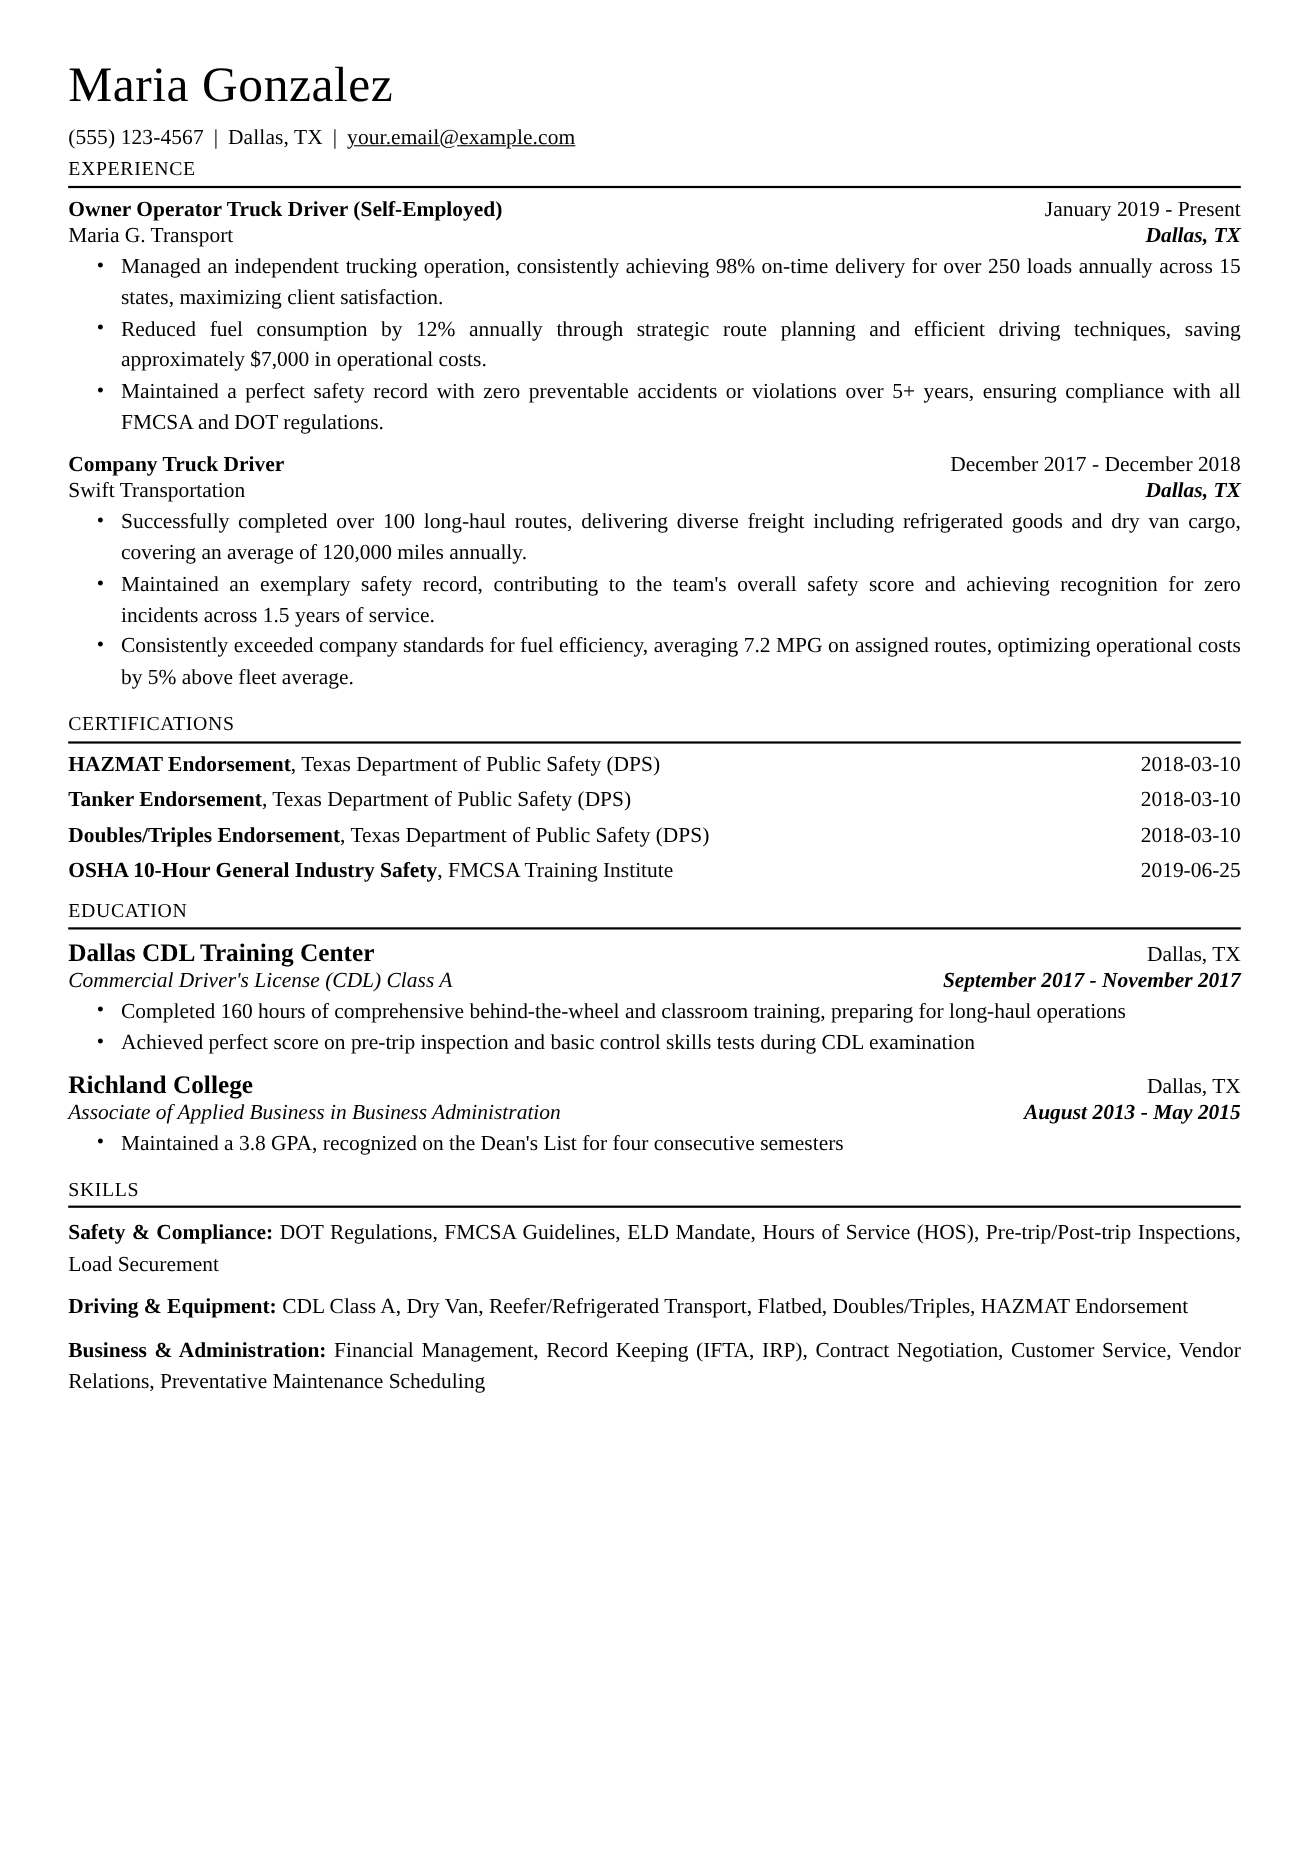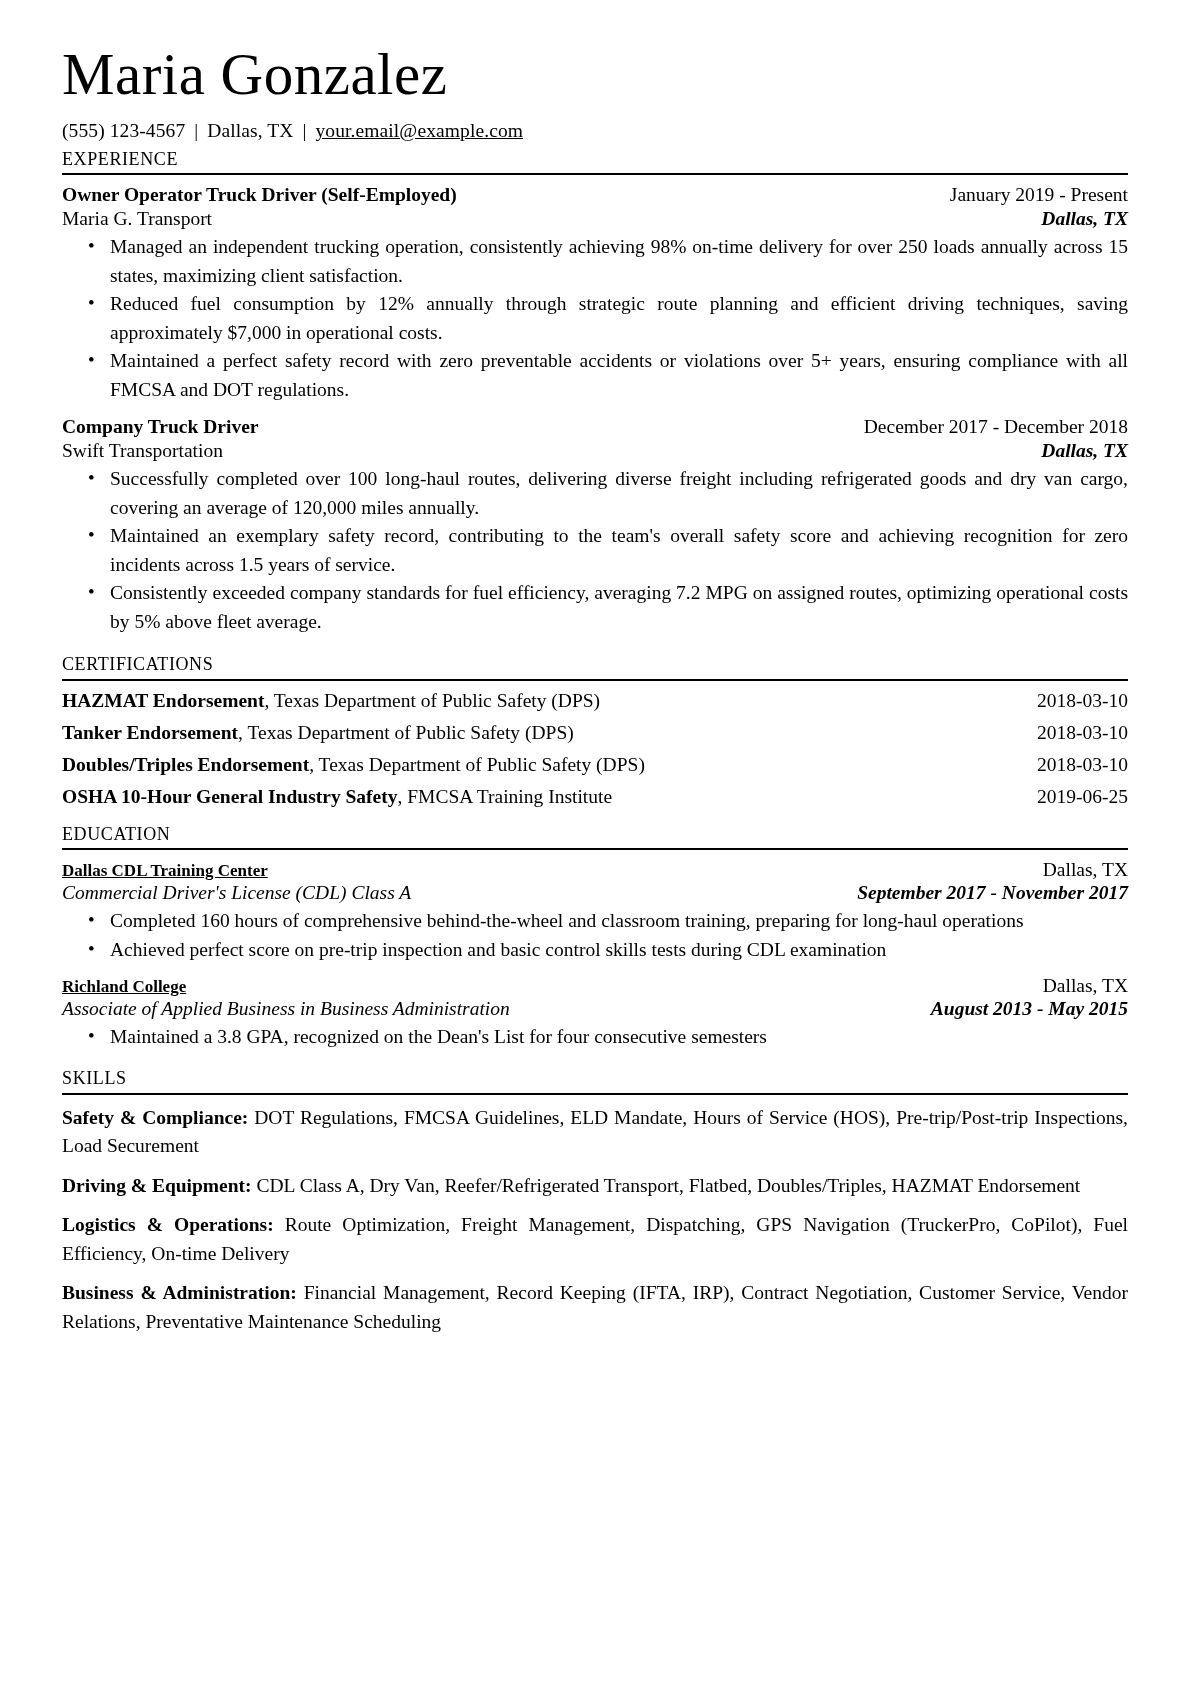--- a/index.html
+++ b/index.html
@@ -9,25 +9,25 @@
   }
   body {
     width: 1190px;
     min-height: 1683px;
     font-family: "Liberation Serif", "DejaVu Serif", serif;
     color: #000000;
     box-sizing: border-box;
     padding: 38px 62px 40px 62px;
   }
   .name {
-    font-size: 59px;
+    font-size: 45px;
     font-weight: normal;
     letter-spacing: 0.5px;
     line-height: 1.05;
-    margin: 6px 0 0 0;
+    margin: 16px 0 0 0;
   }
   .contact {
     font-size: 19.5px;
     margin-top: 14px;
     letter-spacing: 0.1px;
   }
   .contact .sep {
     display: inline-block;
     padding: 0 9px;
   }
@@ -113,23 +113,22 @@
   .cert-issuer {
     font-size: 19.5px;
     font-weight: normal;
   }
   .cert-date {
     font-size: 19.5px;
   }
 
   .edu { margin-bottom: 11px; }
   .edu-school {
-    font-size: 17px;
-    font-weight: bold;
-    text-decoration: underline;
+    font-size: 23px;
+    font-weight: bold;
   }
   .edu-loc { font-size: 19.5px; }
   .edu-degree {
     font-size: 19.5px;
     font-style: italic;
   }
   .edu-date {
     font-size: 19.5px;
     font-style: italic;
     font-weight: bold;
@@ -249,15 +248,14 @@
     </ul>
   </div>
 </section>
 
 <section class="section">
   <div class="section-title">Skills</div>
   <div class="rule"></div>
 
   <div class="skill-line"><span class="skill-cat">Safety &amp; Compliance:</span><span class="skill-items"> DOT Regulations, FMCSA Guidelines, ELD Mandate, Hours of Service (HOS), Pre-trip/Post-trip Inspections, Load Securement</span></div>
   <div class="skill-line"><span class="skill-cat">Driving &amp; Equipment:</span><span class="skill-items"> CDL Class A, Dry Van, Reefer/Refrigerated Transport, Flatbed, Doubles/Triples, HAZMAT Endorsement</span></div>
-  <div class="skill-line"><span class="skill-cat">Logistics &amp; Operations:</span><span class="skill-items"> Route Optimization, Freight Management, Dispatching, GPS Navigation (TruckerPro, CoPilot), Fuel Efficiency, On-time Delivery</span></div>
   <div class="skill-line"><span class="skill-cat">Business &amp; Administration:</span><span class="skill-items"> Financial Management, Record Keeping (IFTA, IRP), Contract Negotiation, Customer Service, Vendor Relations, Preventative Maintenance Scheduling</span></div>
 </section>
 
 </body></html>

